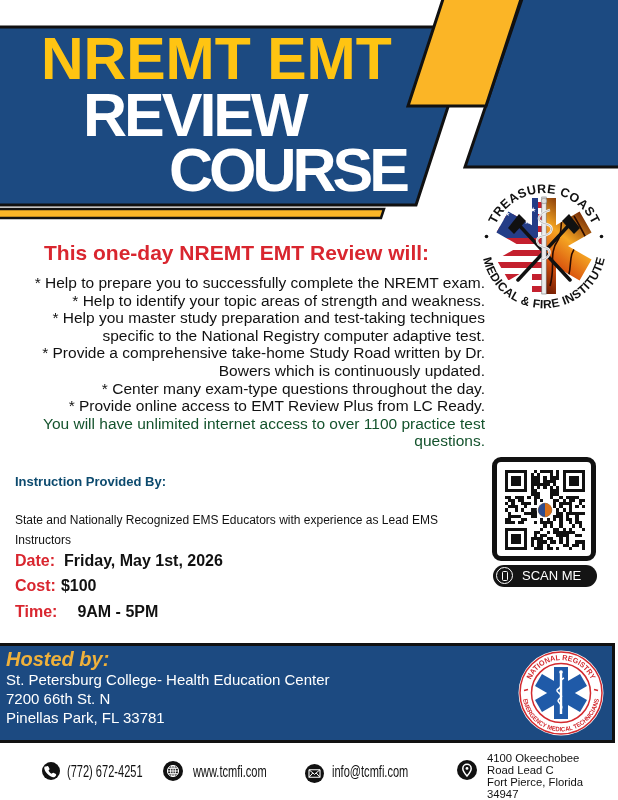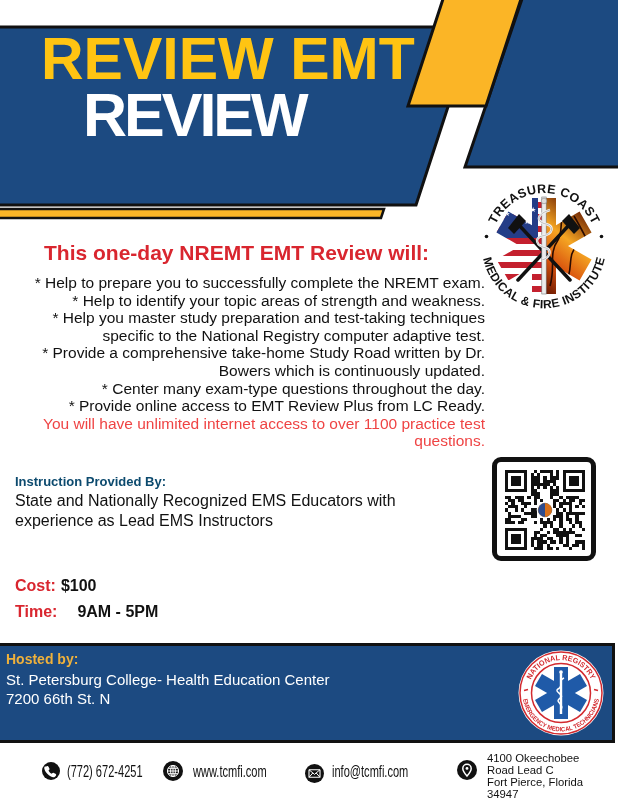--- a/index.html
+++ b/index.html
@@ -10,67 +10,68 @@
 
   
   .title { position:absolute; font-family:"Liberation Sans", sans-serif; font-weight:bold; white-space:nowrap; }
   .t1 { left:41px; top:30px; font-size:59px; line-height:59px; color:#ffc412; }
   .t2 { left:83px; top:85px; font-size:61px; line-height:61px; color:#ffffff; letter-spacing:-3px; }
   .t3 { left:169px; top:140px; font-size:61px; line-height:61px; color:#ffffff; letter-spacing:-4px; }
 
   
   .intro-heading { left:12px; top:242px; font-size:21px; line-height:21px; font-weight:bold; color:#d9262f;margin-left:32px; }
   .bullets { left:15px; top:274px; width:470px; font-size:15.5px; line-height:17.6px; color:#111;text-align:right; }
-  .bullets .note { color:#ef4444; }
+  .bullets .note { color:#14532d; }
 
   .instr-label { left:15px; top:472px; font-size:13px; line-height:20px; font-weight:bold; color:#0c4a6e; }
-  .instr-text { left:15px; top:491px; width:440px; font-size:16px; line-height:20px; color:#111; }
+  .instr-text { left:15px; top:510px; width:440px; font-size:12px; line-height:20px; color:#111; }
 
   .detail { position:absolute; left:15px; font-size:16px; line-height:20px; font-weight:bold; white-space:nowrap; }
   .detail .lbl { color:#d9262f; }
   .detail .val { color:#111; }
   .d-date { top:551px; } .d-date .val { margin-left:9px; }
   .d-cost { top:576px; } .d-cost .val { margin-left:5px; }
   .d-time { top:602px; } .d-time .val { margin-left:20px; }
 
   
   .qr-box { left:492px; top:457px; width:104px; height:104px; box-sizing:border-box;
             border:5px solid #111; border-radius:9px; background:#fff; }
   .qr-svg { position:absolute; left:8px; top:8px; }
   .scan-btn { left:493px; top:565px; width:104px; height:22px; background:#141414; border-radius:11px; }
   .scan-phone { position:absolute; left:3px; top:2px; width:15px; height:15px; border:1.6px solid #fff; border-radius:50%; }
   .scan-phone i { position:absolute; left:4.5px; top:2.5px; width:4px; height:8px; border:1.2px solid #fff; border-radius:1.5px; }
   .scan-text { position:absolute; left:29px; top:0; line-height:22px; font-size:13px; color:#fff; white-space:nowrap; }
 
   
   .host-box { left:-4px; top:643px; width:619px; height:100px; box-sizing:border-box;
               border:3px solid #111; background:#1c4a81; }
-  .host-label { position:absolute; left:7px; top:5px; font-size:14px; line-height:17px; font-weight:bold; color:#efb13b; white-space:nowrap; }
+  .host-label { position:absolute; left:7px; top:5px; font-size:20px; line-height:17px; font-weight:bold; color:#efb13b; white-space:nowrap;font-style:italic; }
   .host-lines { position:absolute; left:7px; top:24px; font-size:15px; line-height:19px; color:#fff; white-space:nowrap; }
   .nr-logo { position:absolute; left:519px; top:4px; }
 
   
   .contact-text { position:absolute; top:762px; font-size:17px; line-height:20px; color:#111;
                   white-space:nowrap; transform:scaleX(0.65); transform-origin:left center; }
   .address { left:487px; top:752px; font-size:11.3px; line-height:12.1px; color:#111; white-space:nowrap; }
 </style>
 </head>
 <body>
 
 <div id="page">
 
   <svg class="abs" style="left:0;top:0" width="618" height="225" viewBox="0 0 618 225">
     <polygon points="523,-4 622,-4 622,167 465,167" fill="#1c4a81" stroke="#111" stroke-width="3"></polygon>
     <polygon points="-5,27 474,27 416,205 -5,205" fill="#1c4a81" stroke="#111" stroke-width="3"></polygon>
     <polygon points="444,-4 522,-4 486,106 408,106" fill="#fbb526" stroke="#111" stroke-width="3"></polygon>
     <polygon points="-5,209 384,209 381,218 -5,218" fill="#fbb526" stroke="#111" stroke-width="2.5"></polygon>
   </svg>
 
-  <div class="title t1">REVIEW EMT</div>
+  <div class="title t1">NREMT EMT</div>
   <div class="title t2">REVIEW</div>
+  <div class="title t3">COURSE</div>
 
   <svg class="abs" style="left:478px;top:180px" width="132" height="132" viewBox="-66 -66 132 132">
     <defs>
       <path id="tc-top-arc" d="M -48.8 -20.7 A 53 53 0 0 1 48.8 -20.7"></path>
       <path id="tc-bottom-arc" d="M -61.1 10.8 A 62 62 0 0 0 61.1 10.8"></path>
       <clipPath id="tc-star-clip">
         <rect x="-12" y="-48" width="24" height="96"></rect>
         <rect x="-12" y="-48" width="24" height="96" transform="rotate(60)"></rect>
         <rect x="-12" y="-48" width="24" height="96" transform="rotate(-60)"></rect>
       </clipPath>
@@ -138,45 +139,55 @@
     <div>* Help you master study preparation and test-taking techniques specific to the National Registry computer adaptive test.</div>
     <div>* Provide a comprehensive take-home Study Road written by Dr. Bowers which is continuously updated.</div>
     <div>* Center many exam-type questions throughout the day.</div>
     <div>* Provide online access to EMT Review Plus from LC Ready.</div>
     <div class="note">You will have unlimited internet access to over 1100 practice test questions.</div>
   </div>
 
   <div class="abs instr-label nowrap">Instruction Provided By:</div>
   <div class="abs instr-text">State and Nationally Recognized EMS Educators with experience as Lead EMS Instructors</div>
 
+  <div class="detail d-date">
+    <span class="lbl">Date:</span><span class="val">Friday, May 1st, 2026</span>
+  </div>
   <div class="detail d-cost">
     <span class="lbl">Cost:</span><span class="val">$100</span>
   </div>
   <div class="detail d-time">
     <span class="lbl">Time:</span><span class="val">9AM - 5PM</span>
   </div>
 
   <div class="abs qr-box">
     <svg class="qr-svg" width="80" height="80" viewBox="0 0 25 25" shape-rendering="crispEdges">
       <rect width="25" height="25" fill="#fff"></rect>
       <path id="qr-modules" d="M0 0h1v1h-1zM0 1h1v1h-1zM0 2h1v1h-1zM0 3h1v1h-1zM0 4h1v1h-1zM0 5h1v1h-1zM0 6h1v1h-1zM1 0h1v1h-1zM1 6h1v1h-1zM2 0h1v1h-1zM2 2h1v1h-1zM2 3h1v1h-1zM2 4h1v1h-1zM2 6h1v1h-1zM3 0h1v1h-1zM3 2h1v1h-1zM3 3h1v1h-1zM3 4h1v1h-1zM3 6h1v1h-1zM4 0h1v1h-1zM4 2h1v1h-1zM4 3h1v1h-1zM4 4h1v1h-1zM4 6h1v1h-1zM5 0h1v1h-1zM5 6h1v1h-1zM6 0h1v1h-1zM6 1h1v1h-1zM6 2h1v1h-1zM6 3h1v1h-1zM6 4h1v1h-1zM6 5h1v1h-1zM6 6h1v1h-1zM18 0h1v1h-1zM18 1h1v1h-1zM18 2h1v1h-1zM18 3h1v1h-1zM18 4h1v1h-1zM18 5h1v1h-1zM18 6h1v1h-1zM19 0h1v1h-1zM19 6h1v1h-1zM20 0h1v1h-1zM20 2h1v1h-1zM20 3h1v1h-1zM20 4h1v1h-1zM20 6h1v1h-1zM21 0h1v1h-1zM21 2h1v1h-1zM21 3h1v1h-1zM21 4h1v1h-1zM21 6h1v1h-1zM22 0h1v1h-1zM22 2h1v1h-1zM22 3h1v1h-1zM22 4h1v1h-1zM22 6h1v1h-1zM23 0h1v1h-1zM23 6h1v1h-1zM24 0h1v1h-1zM24 1h1v1h-1zM24 2h1v1h-1zM24 3h1v1h-1zM24 4h1v1h-1zM24 5h1v1h-1zM24 6h1v1h-1zM0 18h1v1h-1zM0 19h1v1h-1zM0 20h1v1h-1zM0 21h1v1h-1zM0 22h1v1h-1zM0 23h1v1h-1zM0 24h1v1h-1zM1 18h1v1h-1zM1 24h1v1h-1zM2 18h1v1h-1zM2 20h1v1h-1zM2 21h1v1h-1zM2 22h1v1h-1zM2 24h1v1h-1zM3 18h1v1h-1zM3 20h1v1h-1zM3 21h1v1h-1zM3 22h1v1h-1zM3 24h1v1h-1zM4 18h1v1h-1zM4 20h1v1h-1zM4 21h1v1h-1zM4 22h1v1h-1zM4 24h1v1h-1zM5 18h1v1h-1zM5 24h1v1h-1zM6 18h1v1h-1zM6 19h1v1h-1zM6 20h1v1h-1zM6 21h1v1h-1zM6 22h1v1h-1zM6 23h1v1h-1zM6 24h1v1h-1zM0 8h1v1h-1zM0 10h1v1h-1zM0 12h1v1h-1zM0 15h1v1h-1zM0 16h1v1h-1zM1 8h1v1h-1zM1 9h1v1h-1zM1 11h1v1h-1zM1 13h1v1h-1zM1 14h1v1h-1zM1 15h1v1h-1zM1 16h1v1h-1zM2 9h1v1h-1zM2 10h1v1h-1zM2 11h1v1h-1zM2 14h1v1h-1zM2 16h1v1h-1zM3 8h1v1h-1zM3 11h1v1h-1zM3 12h1v1h-1zM3 14h1v1h-1zM4 8h1v1h-1zM4 9h1v1h-1zM4 14h1v1h-1zM4 16h1v1h-1zM5 8h1v1h-1zM5 9h1v1h-1zM5 10h1v1h-1zM5 12h1v1h-1zM5 15h1v1h-1zM5 16h1v1h-1zM6 10h1v1h-1zM6 11h1v1h-1zM6 13h1v1h-1zM6 15h1v1h-1zM7 8h1v1h-1zM7 10h1v1h-1zM7 13h1v1h-1zM8 1h1v1h-1zM8 2h1v1h-1zM8 3h1v1h-1zM8 4h1v1h-1zM8 5h1v1h-1zM8 6h1v1h-1zM8 7h1v1h-1zM8 12h1v1h-1zM8 13h1v1h-1zM8 14h1v1h-1zM8 21h1v1h-1zM8 22h1v1h-1zM8 23h1v1h-1zM9 0h1v1h-1zM9 2h1v1h-1zM9 3h1v1h-1zM9 4h1v1h-1zM9 6h1v1h-1zM9 7h1v1h-1zM9 8h1v1h-1zM9 9h1v1h-1zM9 10h1v1h-1zM9 12h1v1h-1zM9 13h1v1h-1zM9 14h1v1h-1zM9 16h1v1h-1zM9 19h1v1h-1zM9 20h1v1h-1zM9 21h1v1h-1zM9 24h1v1h-1zM10 1h1v1h-1zM10 2h1v1h-1zM10 3h1v1h-1zM10 4h1v1h-1zM10 5h1v1h-1zM10 7h1v1h-1zM10 8h1v1h-1zM10 19h1v1h-1zM10 21h1v1h-1zM10 22h1v1h-1zM10 23h1v1h-1zM10 24h1v1h-1zM11 0h1v1h-1zM11 4h1v1h-1zM11 9h1v1h-1zM11 15h1v1h-1zM11 16h1v1h-1zM11 18h1v1h-1zM11 20h1v1h-1zM11 21h1v1h-1zM11 22h1v1h-1zM11 23h1v1h-1zM11 24h1v1h-1zM12 0h1v1h-1zM12 2h1v1h-1zM12 3h1v1h-1zM12 4h1v1h-1zM12 5h1v1h-1zM12 16h1v1h-1zM12 17h1v1h-1zM12 20h1v1h-1zM12 22h1v1h-1zM13 0h1v1h-1zM13 3h1v1h-1zM13 4h1v1h-1zM13 15h1v1h-1zM13 16h1v1h-1zM13 19h1v1h-1zM13 21h1v1h-1zM13 23h1v1h-1zM13 24h1v1h-1zM14 0h1v1h-1zM14 1h1v1h-1zM14 2h1v1h-1zM14 3h1v1h-1zM14 5h1v1h-1zM14 6h1v1h-1zM14 7h1v1h-1zM14 8h1v1h-1zM14 16h1v1h-1zM14 17h1v1h-1zM14 21h1v1h-1zM14 22h1v1h-1zM14 24h1v1h-1zM15 2h1v1h-1zM15 3h1v1h-1zM15 4h1v1h-1zM15 6h1v1h-1zM15 7h1v1h-1zM15 9h1v1h-1zM15 10h1v1h-1zM15 11h1v1h-1zM15 14h1v1h-1zM15 15h1v1h-1zM15 18h1v1h-1zM15 19h1v1h-1zM15 22h1v1h-1zM16 0h1v1h-1zM16 1h1v1h-1zM16 2h1v1h-1zM16 5h1v1h-1zM16 6h1v1h-1zM16 7h1v1h-1zM16 9h1v1h-1zM16 12h1v1h-1zM16 13h1v1h-1zM16 14h1v1h-1zM16 18h1v1h-1zM16 19h1v1h-1zM16 20h1v1h-1zM16 24h1v1h-1zM17 8h1v1h-1zM17 10h1v1h-1zM17 11h1v1h-1zM17 13h1v1h-1zM17 14h1v1h-1zM17 15h1v1h-1zM17 16h1v1h-1zM17 17h1v1h-1zM17 19h1v1h-1zM17 20h1v1h-1zM17 21h1v1h-1zM17 22h1v1h-1zM18 9h1v1h-1zM18 10h1v1h-1zM18 12h1v1h-1zM18 18h1v1h-1zM18 19h1v1h-1zM18 20h1v1h-1zM18 23h1v1h-1zM19 8h1v1h-1zM19 10h1v1h-1zM19 13h1v1h-1zM19 14h1v1h-1zM19 15h1v1h-1zM19 19h1v1h-1zM19 20h1v1h-1zM19 21h1v1h-1zM19 22h1v1h-1zM19 23h1v1h-1zM20 8h1v1h-1zM20 9h1v1h-1zM20 10h1v1h-1zM20 11h1v1h-1zM20 12h1v1h-1zM20 13h1v1h-1zM20 15h1v1h-1zM20 16h1v1h-1zM20 18h1v1h-1zM20 19h1v1h-1zM20 24h1v1h-1zM21 8h1v1h-1zM21 9h1v1h-1zM21 13h1v1h-1zM21 17h1v1h-1zM21 19h1v1h-1zM21 23h1v1h-1zM22 8h1v1h-1zM22 11h1v1h-1zM22 13h1v1h-1zM22 14h1v1h-1zM22 15h1v1h-1zM22 16h1v1h-1zM22 20h1v1h-1zM22 22h1v1h-1zM22 23h1v1h-1zM23 9h1v1h-1zM23 10h1v1h-1zM23 13h1v1h-1zM23 16h1v1h-1zM23 17h1v1h-1zM23 20h1v1h-1zM23 22h1v1h-1zM24 9h1v1h-1zM24 11h1v1h-1zM24 13h1v1h-1zM24 18h1v1h-1zM24 22h1v1h-1zM24 23h1v1h-1zM24 24h1v1h-1z" fill="#111"></path>
       <g shape-rendering="geometricPrecision">
         <circle cx="12.5" cy="12.5" r="2.6" fill="#fff"></circle>
         <circle cx="12.5" cy="12.5" r="2.1" fill="#e9dcc6" stroke="#6b4a2e" stroke-width="0.25"></circle>
         <path d="M12.5,10.4 A2.1,2.1 0 0 0 12.5,14.6 Z" fill="#2c4b8e"></path>
         <path d="M12.5,10.4 A2.1,2.1 0 0 1 12.5,14.6 Z" fill="#d8701a"></path>
       </g>
     </svg>
   </div>
+  <div class="abs scan-btn">
+    <span class="scan-phone">
+        <i></i>
+      </span>
+    <span class="scan-text">SCAN ME</span>
+  </div>
 
   <div class="abs host-box">
     <div class="host-label">Hosted by:</div>
     <div class="host-lines">
       <div>St. Petersburg College- Health Education Center</div>
       <div>7200 66th St. N</div>
+      <div>Pinellas Park, FL 33781</div>
     </div>
     <svg class="nr-logo" width="86" height="86" viewBox="-43 -43 86 86">
       <defs>
         <path id="nr-top-arc" d="M -31 -11.3 A 33 33 0 0 1 31 -11.3"></path>
         <path id="nr-bottom-arc" d="M -38.1 5.4 A 38.5 38.5 0 0 0 38.1 5.4"></path>
       </defs>
       <circle r="42.5" fill="#fff"></circle>
       <circle r="41" fill="none" stroke="#d32a2f" stroke-width="1.5"></circle>
       <circle r="29.5" fill="none" stroke="#d32a2f" stroke-width="1.5"></circle>
       <text font-family="Liberation Sans, sans-serif" font-weight="bold" font-size="7.5" fill="#d32a2f">

